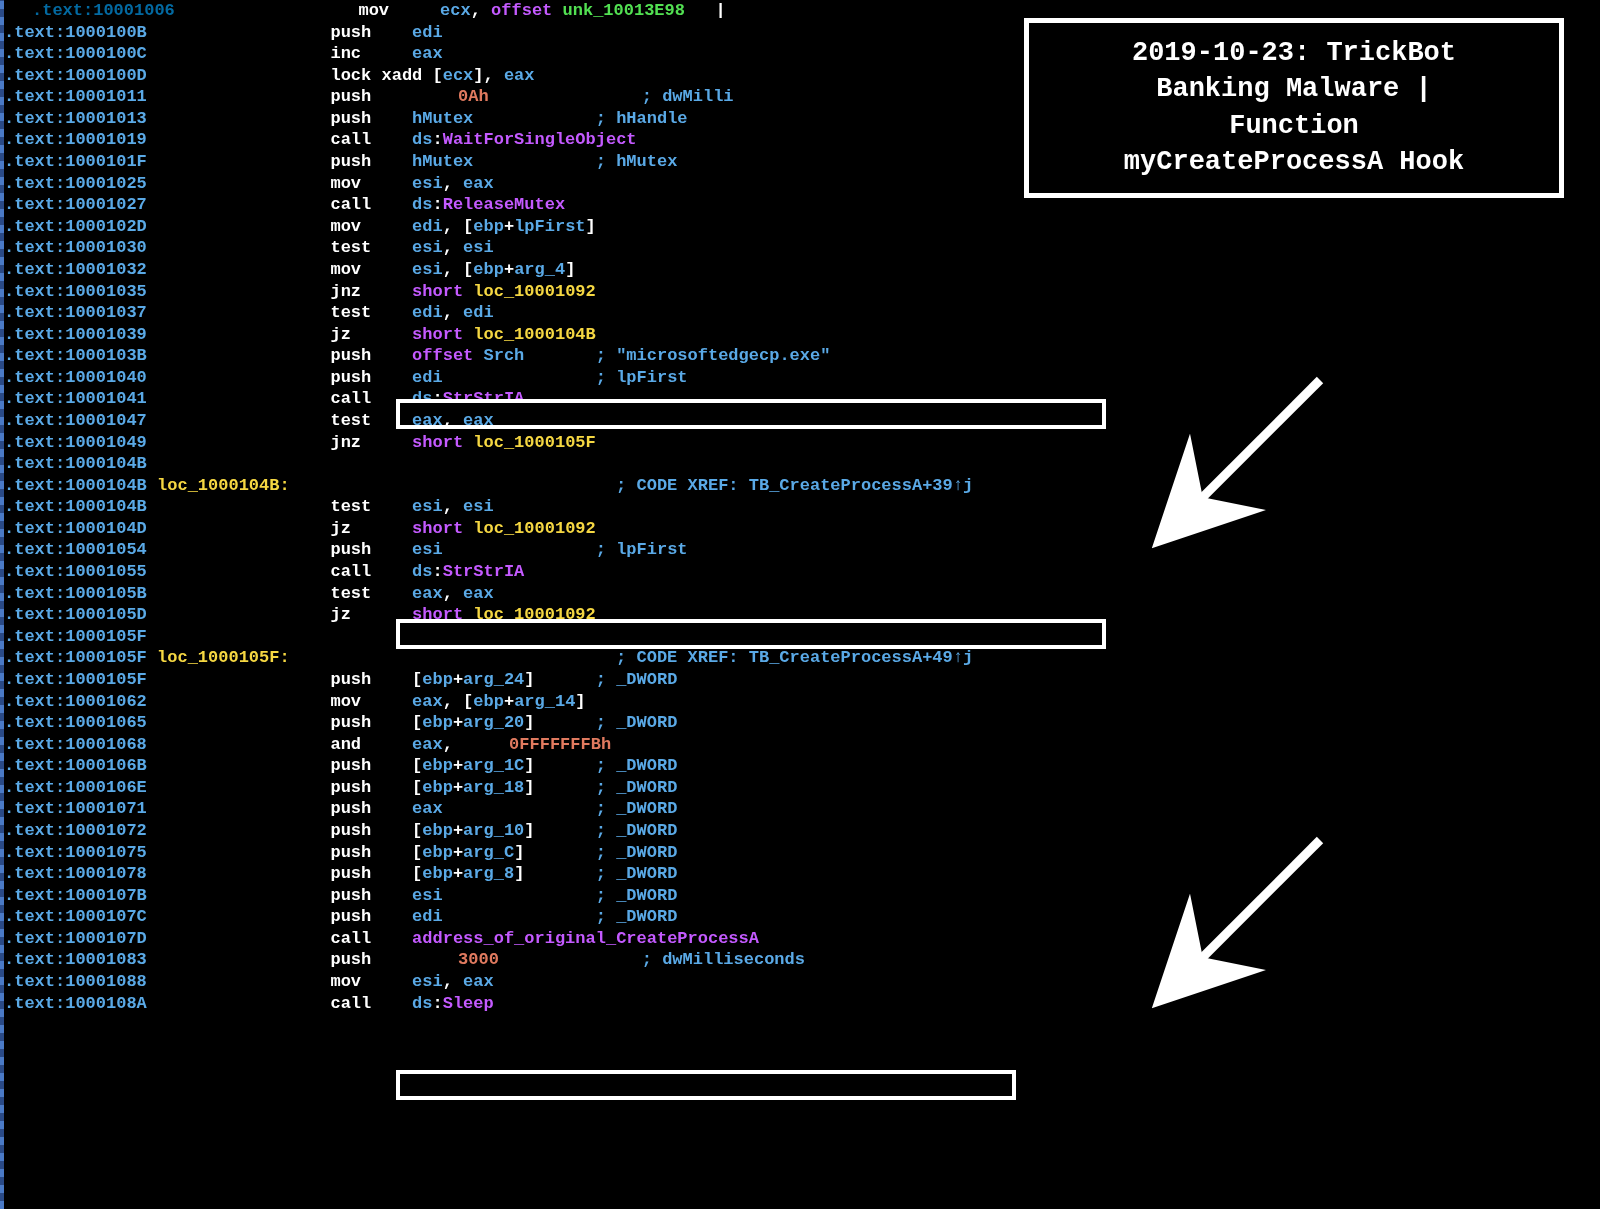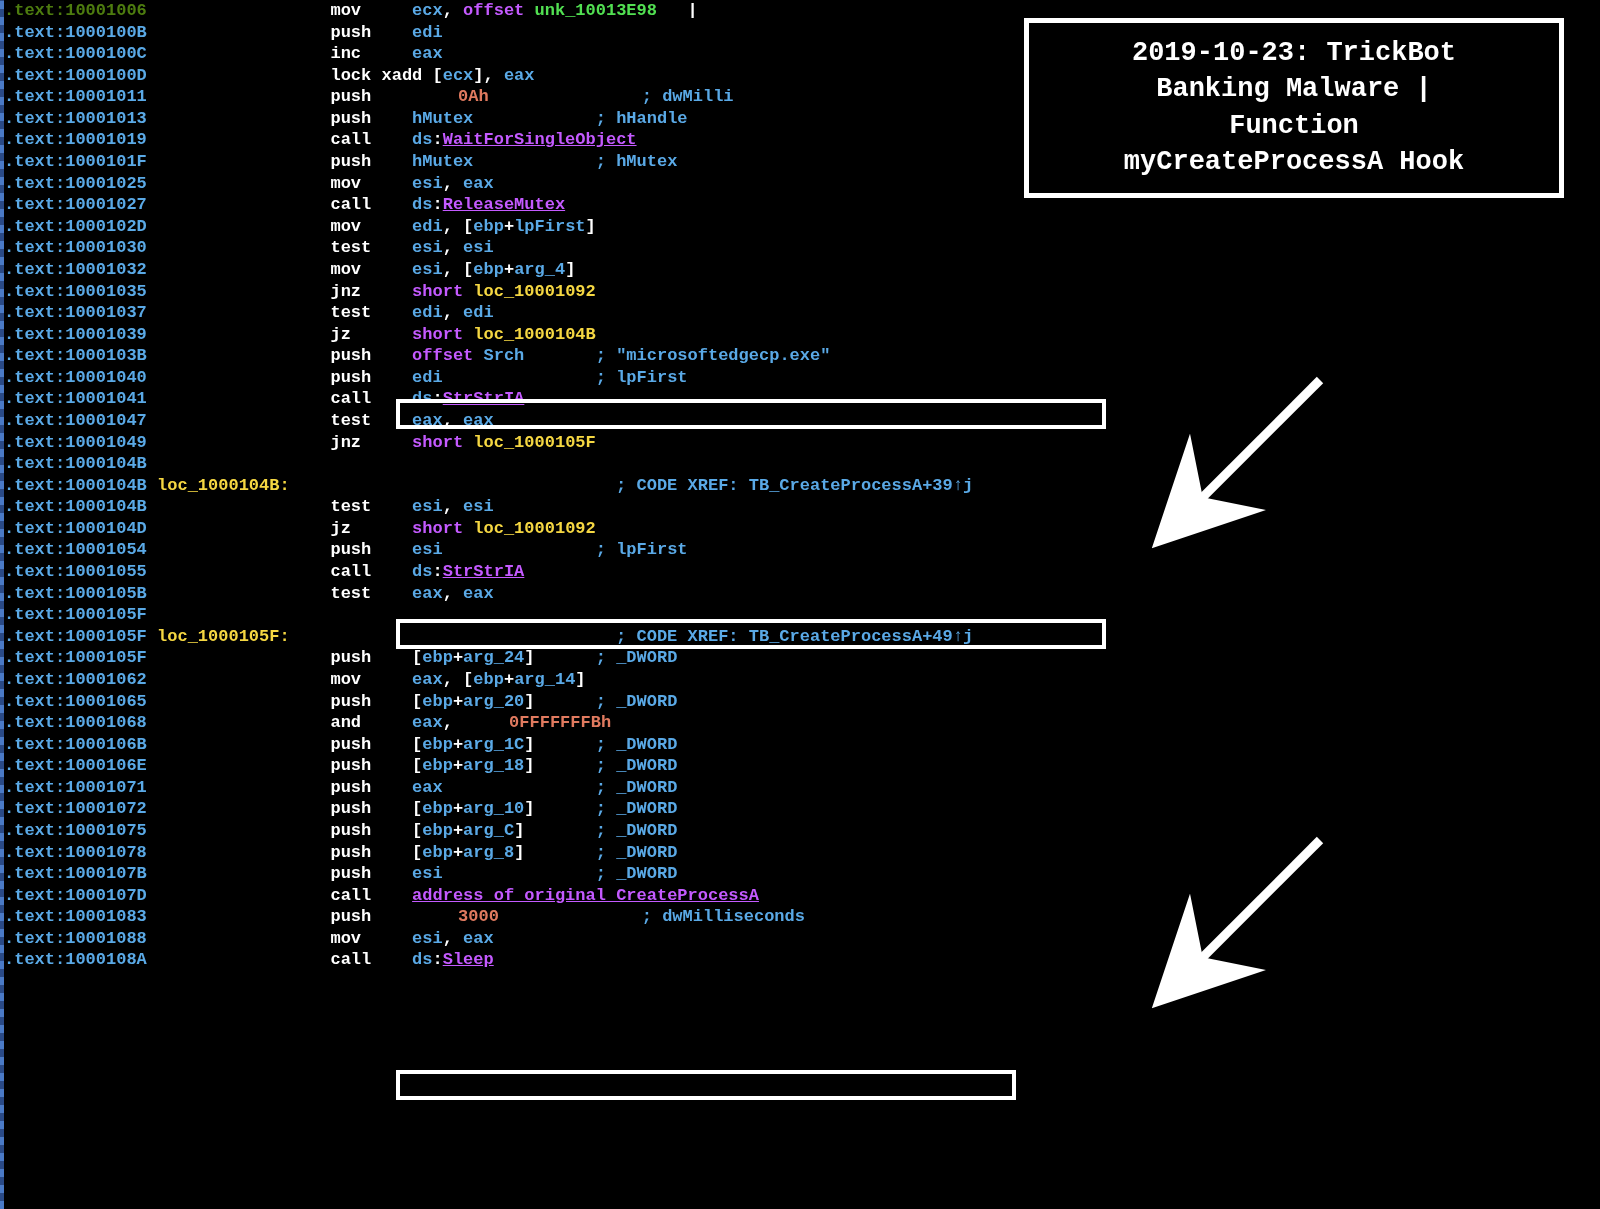--- a/index.html
+++ b/index.html
@@ -17,26 +17,26 @@
     padding-left: 4px;
   }
   .vbar {
     position: absolute;
     left: 0; top: 0; bottom: 0;
     width: 4px;
     background: repeating-linear-gradient(0deg, #4a7ac7 0 8px, #2a4a87 8px 16px);
   }
   .row { white-space: pre; }
   .addr { color: #5aa9e6; }
-  .addr-hi { color: #4d7c0f; }
+  .addr-hi { color: #0369a1; margin-left: 28px; }
   .mnem { color: #fff; }
   .reg { color: #5aa9e6; }
   .num { color: #e07a5f; margin-left: 46px; }
   .kw { color: #c45aff; }
-  .func { color: #c45aff; text-decoration: underline; }
+  .func { color: #c45aff; }
   .label { color: #f5d742; }
   .cmt { color: #5aa9e6; }
   .grn { color: #52e052; }
   .br { color: #fff; }
   .annot-box {
     position: absolute;
     right: 36px;
     top: 18px;
     border: 5px solid #fff;
     background: #000;
@@ -87,33 +87,35 @@
     <div class="row"><span class="addr">.text:10001041</span>                  <span class="mnem">call    </span><span class="reg">ds</span><span class="br">:</span><span class="func">StrStrIA</span></div>
     <div class="row"><span class="addr">.text:10001047</span>                  <span class="mnem">test    </span><span class="reg">eax</span><span class="br">, </span><span class="reg">eax</span></div>
     <div class="row"><span class="addr">.text:10001049</span>                  <span class="mnem">jnz     </span><span class="kw">short </span><span class="label">loc_1000105F</span></div>
     <div class="row"><span class="addr">.text:1000104B</span></div>
     <div class="row"><span class="addr">.text:1000104B</span> <span class="label">loc_1000104B:</span>                                <span class="cmt">; CODE XREF: TB_CreateProcessA+39↑j</span></div>
     <div class="row"><span class="addr">.text:1000104B</span>                  <span class="mnem">test    </span><span class="reg">esi</span><span class="br">, </span><span class="reg">esi</span></div>
     <div class="row"><span class="addr">.text:1000104D</span>                  <span class="mnem">jz      </span><span class="kw">short </span><span class="label">loc_10001092</span></div>
     <div class="row"><span class="addr">.text:10001054</span>                  <span class="mnem">push    </span><span class="reg">esi</span>               <span class="cmt">; lpFirst</span></div>
     <div class="row"><span class="addr">.text:10001055</span>                  <span class="mnem">call    </span><span class="reg">ds</span><span class="br">:</span><span class="func">StrStrIA</span></div>
     <div class="row"><span class="addr">.text:1000105B</span>                  <span class="mnem">test    </span><span class="reg">eax</span><span class="br">, </span><span class="reg">eax</span></div>
+    <div class="row"><span class="addr">.text:1000105D</span>                  <span class="mnem">jz      </span><span class="kw">short </span><span class="label">loc_10001092</span></div>
     <div class="row"><span class="addr">.text:1000105F</span></div>
     <div class="row"><span class="addr">.text:1000105F</span> <span class="label">loc_1000105F:</span>                                <span class="cmt">; CODE XREF: TB_CreateProcessA+49↑j</span></div>
     <div class="row"><span class="addr">.text:1000105F</span>                  <span class="mnem">push    </span><span class="br">[</span><span class="reg">ebp</span><span class="br">+</span><span class="reg">arg_24</span><span class="br">]</span>      <span class="cmt">; _DWORD</span></div>
     <div class="row"><span class="addr">.text:10001062</span>                  <span class="mnem">mov     </span><span class="reg">eax</span><span class="br">, [</span><span class="reg">ebp</span><span class="br">+</span><span class="reg">arg_14</span><span class="br">]</span></div>
     <div class="row"><span class="addr">.text:10001065</span>                  <span class="mnem">push    </span><span class="br">[</span><span class="reg">ebp</span><span class="br">+</span><span class="reg">arg_20</span><span class="br">]</span>      <span class="cmt">; _DWORD</span></div>
     <div class="row"><span class="addr">.text:10001068</span>                  <span class="mnem">and     </span><span class="reg">eax</span><span class="br">, </span><span class="num">0FFFFFFFBh</span></div>
     <div class="row"><span class="addr">.text:1000106B</span>                  <span class="mnem">push    </span><span class="br">[</span><span class="reg">ebp</span><span class="br">+</span><span class="reg">arg_1C</span><span class="br">]</span>      <span class="cmt">; _DWORD</span></div>
     <div class="row"><span class="addr">.text:1000106E</span>                  <span class="mnem">push    </span><span class="br">[</span><span class="reg">ebp</span><span class="br">+</span><span class="reg">arg_18</span><span class="br">]</span>      <span class="cmt">; _DWORD</span></div>
     <div class="row"><span class="addr">.text:10001071</span>                  <span class="mnem">push    </span><span class="reg">eax</span>               <span class="cmt">; _DWORD</span></div>
     <div class="row"><span class="addr">.text:10001072</span>                  <span class="mnem">push    </span><span class="br">[</span><span class="reg">ebp</span><span class="br">+</span><span class="reg">arg_10</span><span class="br">]</span>      <span class="cmt">; _DWORD</span></div>
     <div class="row"><span class="addr">.text:10001075</span>                  <span class="mnem">push    </span><span class="br">[</span><span class="reg">ebp</span><span class="br">+</span><span class="reg">arg_C</span><span class="br">]</span>       <span class="cmt">; _DWORD</span></div>
     <div class="row"><span class="addr">.text:10001078</span>                  <span class="mnem">push    </span><span class="br">[</span><span class="reg">ebp</span><span class="br">+</span><span class="reg">arg_8</span><span class="br">]</span>       <span class="cmt">; _DWORD</span></div>
     <div class="row"><span class="addr">.text:1000107B</span>                  <span class="mnem">push    </span><span class="reg">esi</span>               <span class="cmt">; _DWORD</span></div>
+    <div class="row"><span class="addr">.text:1000107C</span>                  <span class="mnem">push    </span><span class="reg">edi</span>               <span class="cmt">; _DWORD</span></div>
     <div class="row"><span class="addr">.text:1000107D</span>                  <span class="mnem">call    </span><span class="func">address_of_original_CreateProcessA</span></div>
     <div class="row"><span class="addr">.text:10001083</span>                  <span class="mnem">push    </span><span class="num">3000</span>              <span class="cmt">; dwMilliseconds</span></div>
     <div class="row"><span class="addr">.text:10001088</span>                  <span class="mnem">mov     </span><span class="reg">esi</span><span class="br">, </span><span class="reg">eax</span></div>
     <div class="row"><span class="addr">.text:1000108A</span>                  <span class="mnem">call    </span><span class="reg">ds</span><span class="br">:</span><span class="func">Sleep</span></div>
   </div>
 
 <div class="annot-box">
   <div>2019-10-23: TrickBot</div>
   <div>Banking Malware |</div>
   <div>Function</div>

